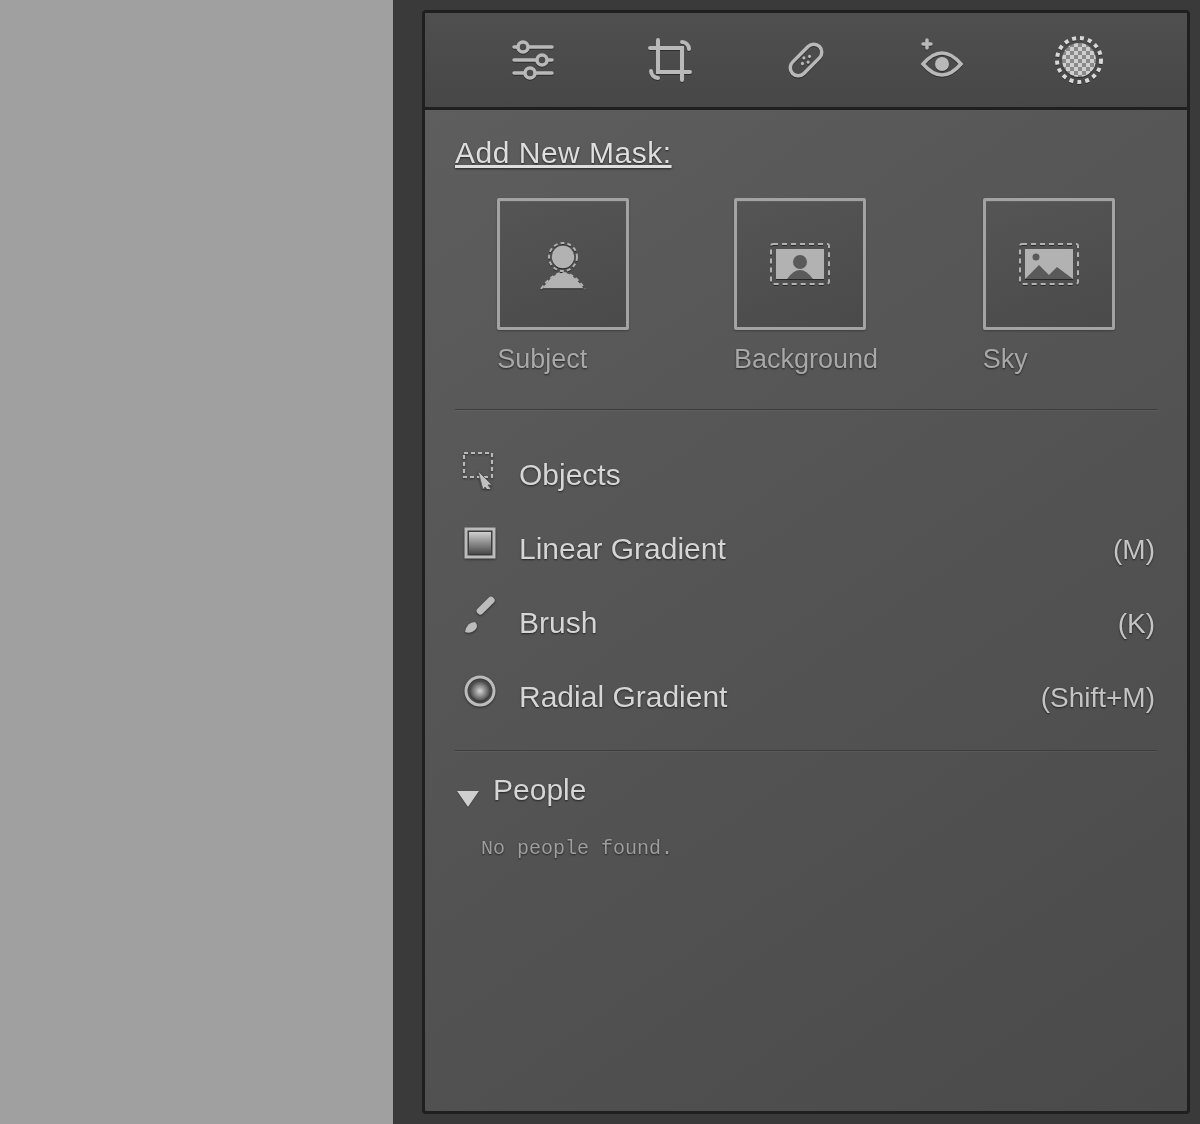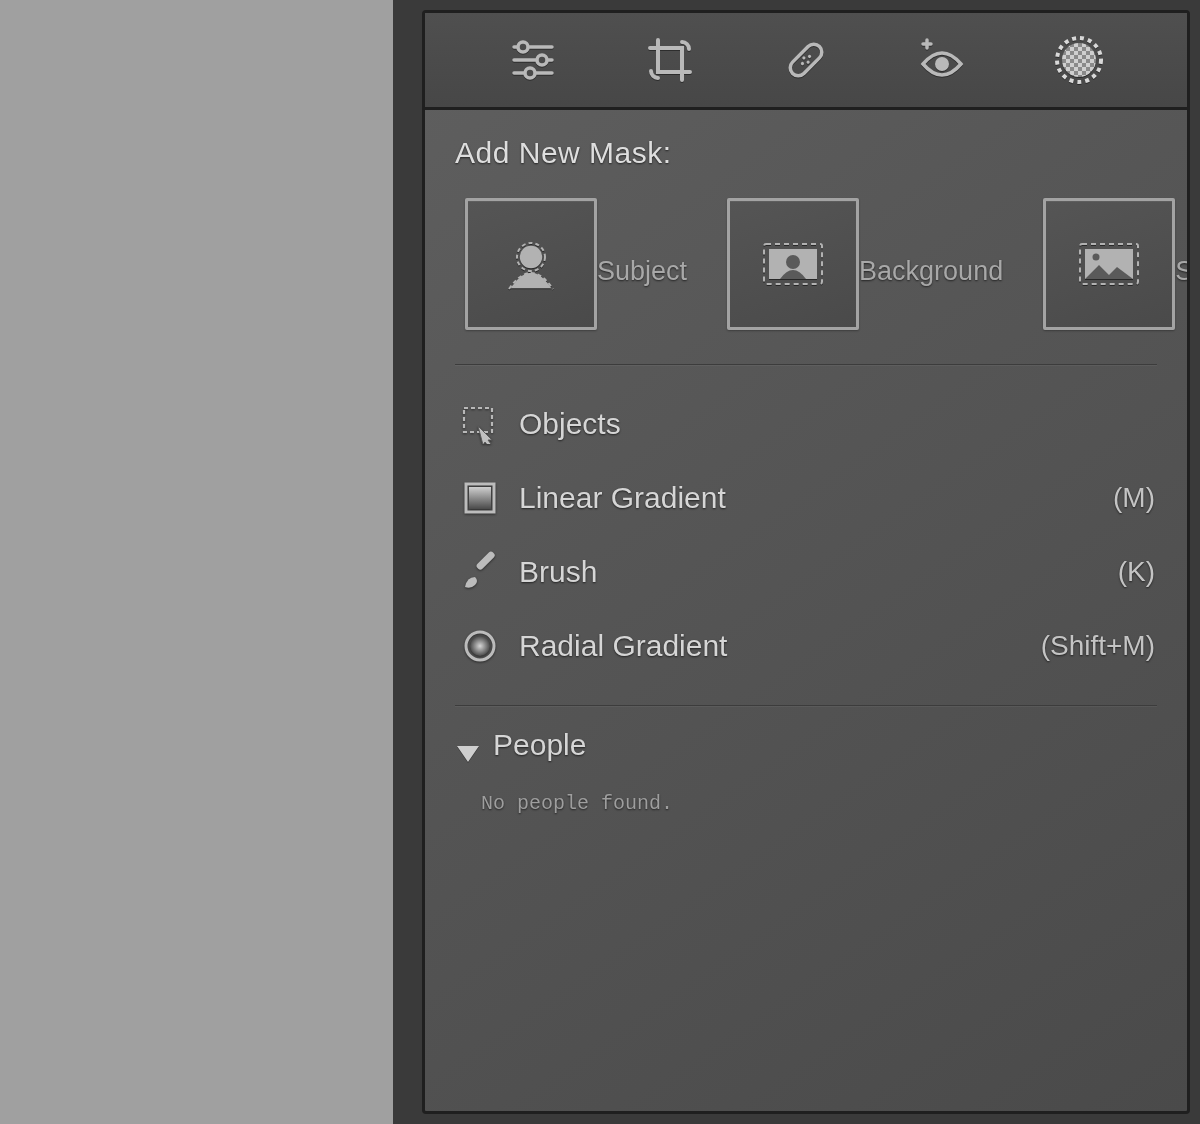--- a/index.html
+++ b/index.html
@@ -77,32 +77,32 @@
     padding: 26px 30px 0 30px;
     color: #d0d0d0;
     overflow: hidden;
   }
   .content .heading {
     font-size: 30px;
     letter-spacing: 0.5px;
     color: #dedede;
     text-shadow: 0 1px 2px rgba(0,0,0,0.6);
     margin-bottom: 28px;
+    text-decoration: underline;
   }
 
   .mask-buttons {
     display: flex;
     justify-content: space-around;
     gap: 40px;
     padding: 0 10px;
   }
   .mask-btn {
     display: flex;
-    flex-direction: row;
-    align-items: center;
+    flex-direction: column;
     cursor: pointer;
   }
   .mask-btn .box {
     width: 126px;
     height: 126px;
     border: 3px solid #a3a3a3;
     border-radius: 2px;
     background: linear-gradient(160deg,#555,#4a4a4a);
     display: flex;
     align-items: center;
@@ -121,21 +121,21 @@
     height: 1px;
     background: #3c3c3c;
     box-shadow: 0 1px 0 rgba(255,255,255,0.05);
     margin: 34px 0 22px 0;
   }
   .divider.mt-small { margin-top: 22px; margin-bottom: 12px; }
 
   .tool-list { display: flex; flex-direction: column; }
   .tool-row {
     display: flex;
-    align-items: center;
+    align-items: flex-end;
     padding: 14px 2px;
     cursor: pointer;
   }
   .tool-row .iconslot {
     width: 46px; height: 46px;
     display: flex; align-items: center; justify-content: center;
     margin-right: 16px;
   }
   .tool-row .iconslot svg { filter: drop-shadow(0 1px 1px rgba(0,0,0,0.5)); }
   .tool-row .tlabel {

